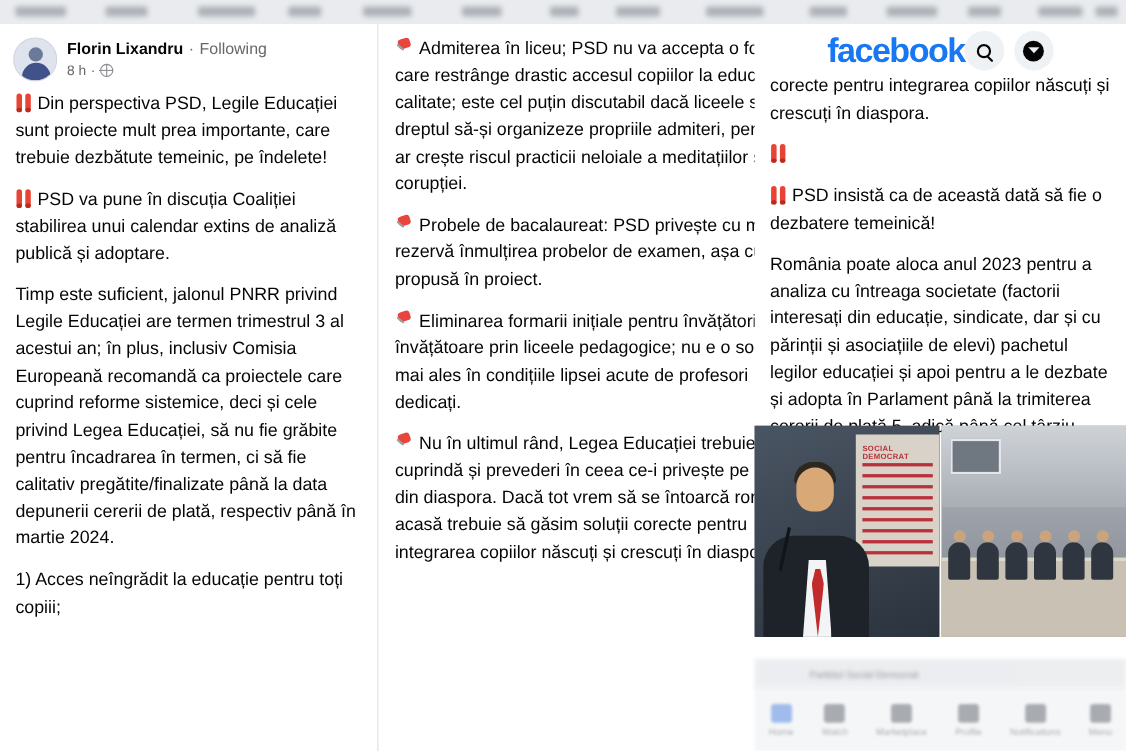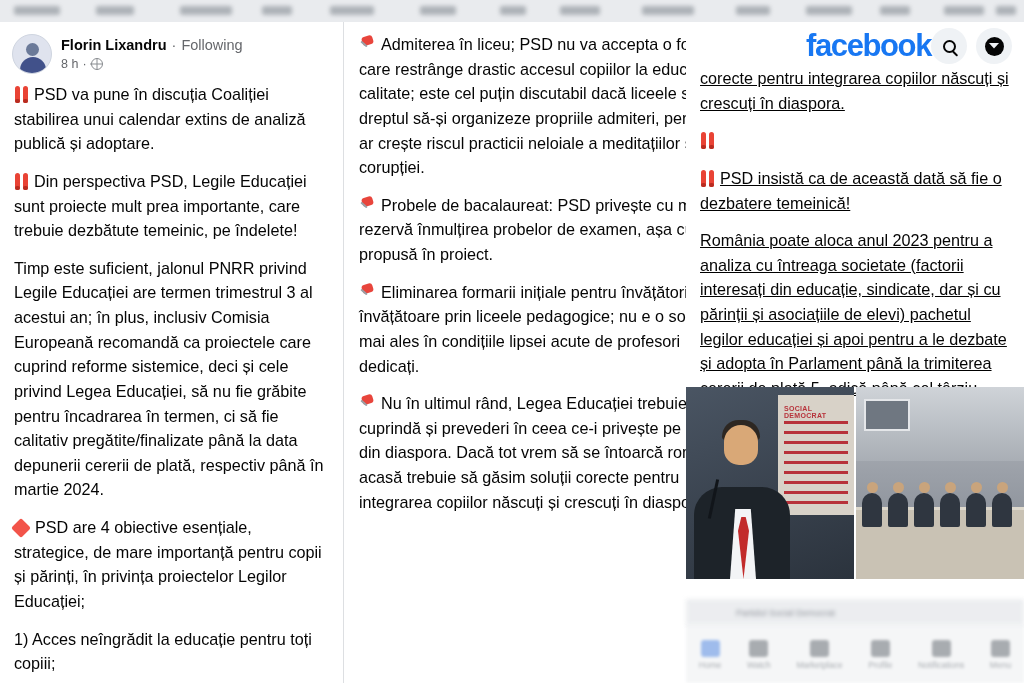--- a/index.html
+++ b/index.html
@@ -39,21 +39,21 @@
   
   .col {
     position: absolute;
     top: 22px;
     height: 661px;
     overflow: hidden;
     background: #ffffff;
   }
   .col1 { left: 0; width: 344px; border-right: 1px solid #dddfe2; }
   .col2 { left: 345px; width: 408px; border-right: 1px solid #dddfe2; }
-  .col3 { left: 686px; width: 337px; text-decoration: underline; }
+  .col3 { left: 686px; width: 337px; }
 
   
   .post-header {
     display: flex;
     align-items: flex-start;
     padding: 12px 10px 4px 12px;
   }
   .avatar {
     width: 40px; height: 40px;
     border-radius: 50%;
@@ -189,22 +189,22 @@
   }
 
   
   .fb-overlay {
     position: absolute;
     top: 22px; left: 686px;
     width: 338px; height: 48px;
     background: #ffffff;
     display: flex;
     align-items: center;
-    justify-content: flex-end;
-    padding: 0 12px 0 0;
+    justify-content: center;
+    padding: 0 0 0 0;
   }
   .fb-wordmark {
     font-size: 31px;
     font-weight: bold;
     color: #1877f2;
     letter-spacing: -1.4px;
     line-height: 36px;
     padding-left: 0;
     font-family: "Liberation Sans", sans-serif;
   }
@@ -455,30 +455,27 @@
         <div class="hdr-line2">
           <span>8 h</span>
           <span>·</span>
           <span class="globe-icon"></span>
         </div>
       </div>
     </div>
 
     <div class="post-body">
       <p class="para">
+        <span class="g-warn"><i></i><i></i></span><span>Din perspectiva PSD,  Legile Educației sunt proiecte mult prea importante, care trebuie dezbătute temeinic, pe îndelete!</span>
+      </p>
+      <p class="para">
         <span class="g-warn"><i></i><i></i></span><span>PSD va pune în discuția Coaliției stabilirea unui calendar extins de analiză publică și adoptare.</span>
       </p>
       <p class="para">
-        <span class="g-warn"><i></i><i></i></span><span>Din perspectiva PSD,  Legile Educației sunt proiecte mult prea importante, care trebuie dezbătute temeinic, pe îndelete!</span>
-      </p>
-      <p class="para">
         <span>Timp este suficient, jalonul PNRR privind Legile Educației are termen trimestrul 3 al acestui an; în plus, inclusiv Comisia Europeană recomandă ca proiectele care cuprind reforme sistemice, deci și cele privind Legea Educației, să nu fie grăbite pentru încadrarea în termen, ci să fie calitativ pregătite/finalizate până la data depunerii cererii de plată, respectiv până în martie 2024.</span>
-      </p>
-      <p class="para">
-        <span class="g-diamond"></span><span>PSD are 4 obiective esențiale, strategice, de mare importanță pentru copii și părinți, în privința proiectelor Legilor Educației;</span>
       </p>
       <p class="para">
         <span>1) Acces neîngrădit la educație pentru toți copiii;</span>
       </p>
 
     </div>
   </div>
 
   <div class="col col2">
     <div class="post-body">

